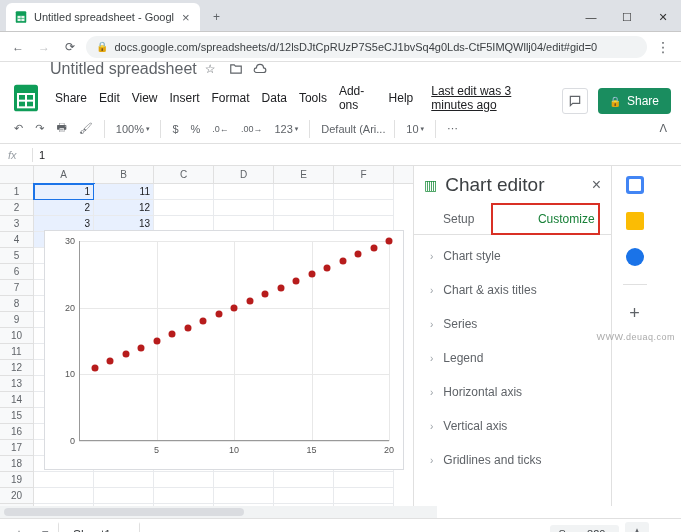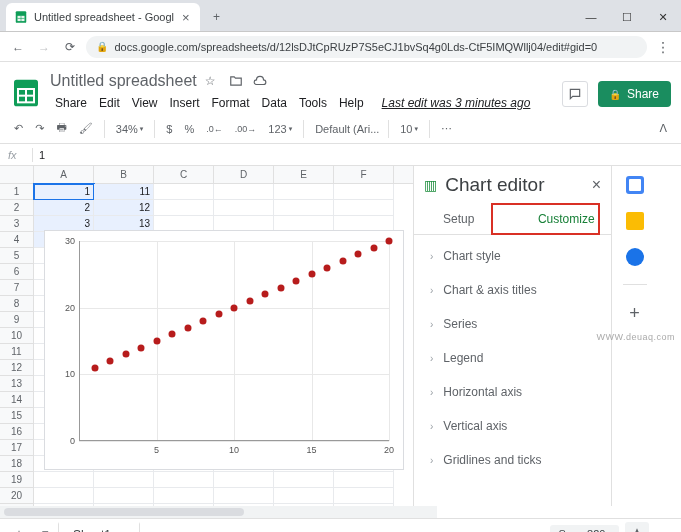--- a/index.html
+++ b/index.html
@@ -15,29 +15,29 @@
   .win-ctrl { margin-left: auto; display: flex; }
   .win-ctrl div { width: 36px; height: 28px; display: flex; align-items: center; justify-content: center; font-size: 11px; color: #333; }
   
   .addr-bar { height: 30px; display: flex; align-items: center; padding: 0 8px; border-bottom: 1px solid #e0e0e0; background: #fff; }
   .nav-ico { width: 20px; height: 20px; display: flex; align-items: center; justify-content: center; color: #5f6368; margin-right: 6px; }
   .url-box { flex: 1; background: #f1f3f4; border-radius: 12px; height: 22px; display: flex; align-items: center; padding: 0 10px; font-size: 11px; color: #3c4043; }
   .url-box .lock { margin-right: 6px; color: #5f6368; font-size: 10px; }
   .kebab { width: 20px; margin-left: 6px; text-align: center; color: #5f6368; font-size: 14px; }
 
   
-  .app-hdr { display: flex; align-items: center; padding: 6px 10px 0 10px; height: 52px; }
+  .app-hdr { display: flex; align-items: flex-end; padding: 6px 10px 0 10px; height: 52px; }
   .app-logo { width: 32px; height: 32px; margin-right: 8px; margin-top: 3px; }
   .app-title-area { flex: 1; }
   .doc-title-row { display: flex; align-items: center; height: 22px; }
   .doc-title { font-size: 16px; color: #5f6368; letter-spacing: 0; }
   .title-ico { width: 16px; height: 16px; margin-left: 8px; color: #5f6368; display: flex; align-items: center; }
   .menubar { display: flex; gap: 2px; margin-top: 2px; align-items: center; }
   .menubar span { font-size: 12px; color: #202124; padding: 2px 5px; cursor: default; }
-  .last-edit { font-size: 12px; color: #5f6368; text-decoration: underline; margin-left: 6px; font-style: italic; }
+  .last-edit { font-size: 12px; color: #5f6368; text-decoration: underline; margin-left: 6px; }
   .hdr-right { display: flex; align-items: center; gap: 10px; margin-top: 6px; }
   .comment-ico { width: 26px; height: 26px; border: 1px solid #dadce0; border-radius: 3px; display: flex; align-items: center; justify-content: center; color: #5f6368; }
   .share-btn { background: #1a8d5f; color: #fff; border-radius: 4px; padding: 6px 12px; display: flex; align-items: center; font-size: 12px; font-weight: 500; }
   .share-btn .lock-s { margin-right: 5px; font-size: 10px; }
 
   
   .toolbar { height: 30px; border-bottom: 1px solid #e0e0e0; display: flex; align-items: center; padding: 0 10px; gap: 4px; font-size: 11px; color: #3c4043; }
   .tb-btn { padding: 2px 4px; color: #5f6368; display: flex; align-items: center; }
   .tb-sep { width: 1px; height: 18px; background: #e0e0e0; margin: 0 3px; }
   .tb-drop::after { content: "▾"; font-size: 7px; margin-left: 2px; color: #5f6368; }
@@ -161,20 +161,21 @@
         </span>
     </div>
     <div class="menubar">
       <span>Share</span>
       <span>Edit</span>
       <span>View</span>
       <span>Insert</span>
       <span>Format</span>
       <span>Data</span>
       <span>Tools</span>
+      <span>Add-ons</span>
       <span>Help</span>
       <span class="last-edit">Last edit was 3 minutes ago</span>
     </div>
   </div>
   <div class="hdr-right">
     <div class="comment-ico">
         <svg width="14" height="14" viewBox="0 0 24 24" fill="none" stroke="#5f6368" stroke-width="2">
           <path d="M4 4h16v12H8l-4 4z"></path>
         </svg>
       </div>
@@ -184,21 +185,21 @@
     </div>
   </div>
 </div>
 
 <div class="toolbar">
   <div class="tb-btn">↶</div>
   <div class="tb-btn">↷</div>
   <div class="tb-btn">🖶</div>
   <div class="tb-btn">🖌</div>
   <div class="tb-sep"></div>
-  <div class="tb-btn tb-drop zoom">34%</div>
+  <div class="tb-btn tb-drop zoom">100%</div>
   <div class="tb-sep"></div>
   <div class="tb-btn">$</div>
   <div class="tb-btn">%</div>
   <div class="tb-btn" style="font-size:9px">.0←</div>
   <div class="tb-btn" style="font-size:9px">.00→</div>
   <div class="tb-btn tb-drop">123</div>
   <div class="tb-sep"></div>
   <div class="tb-btn tb-drop font-name">Default (Ari...</div>
   <div class="tb-sep"></div>
   <div class="tb-btn tb-drop">10</div>

